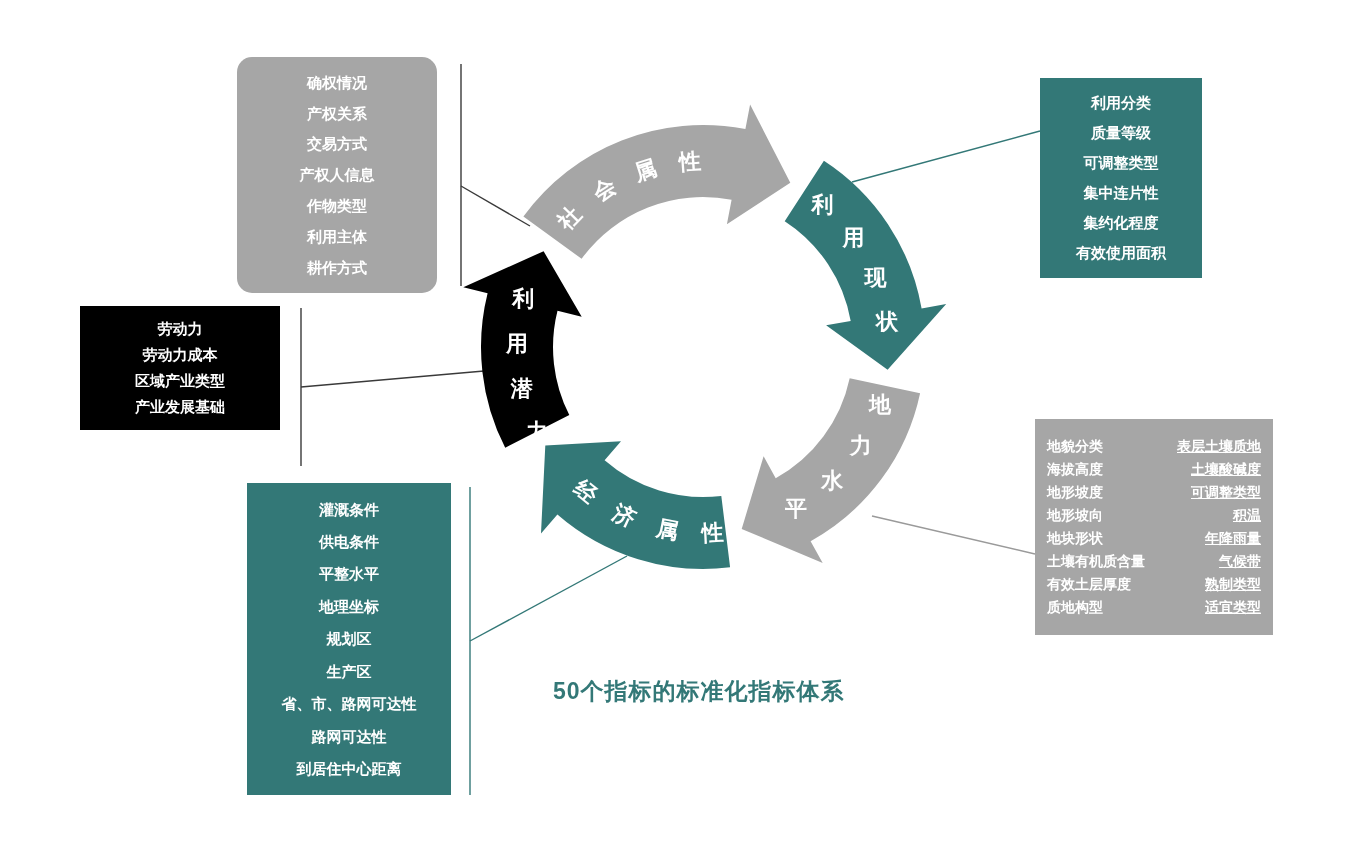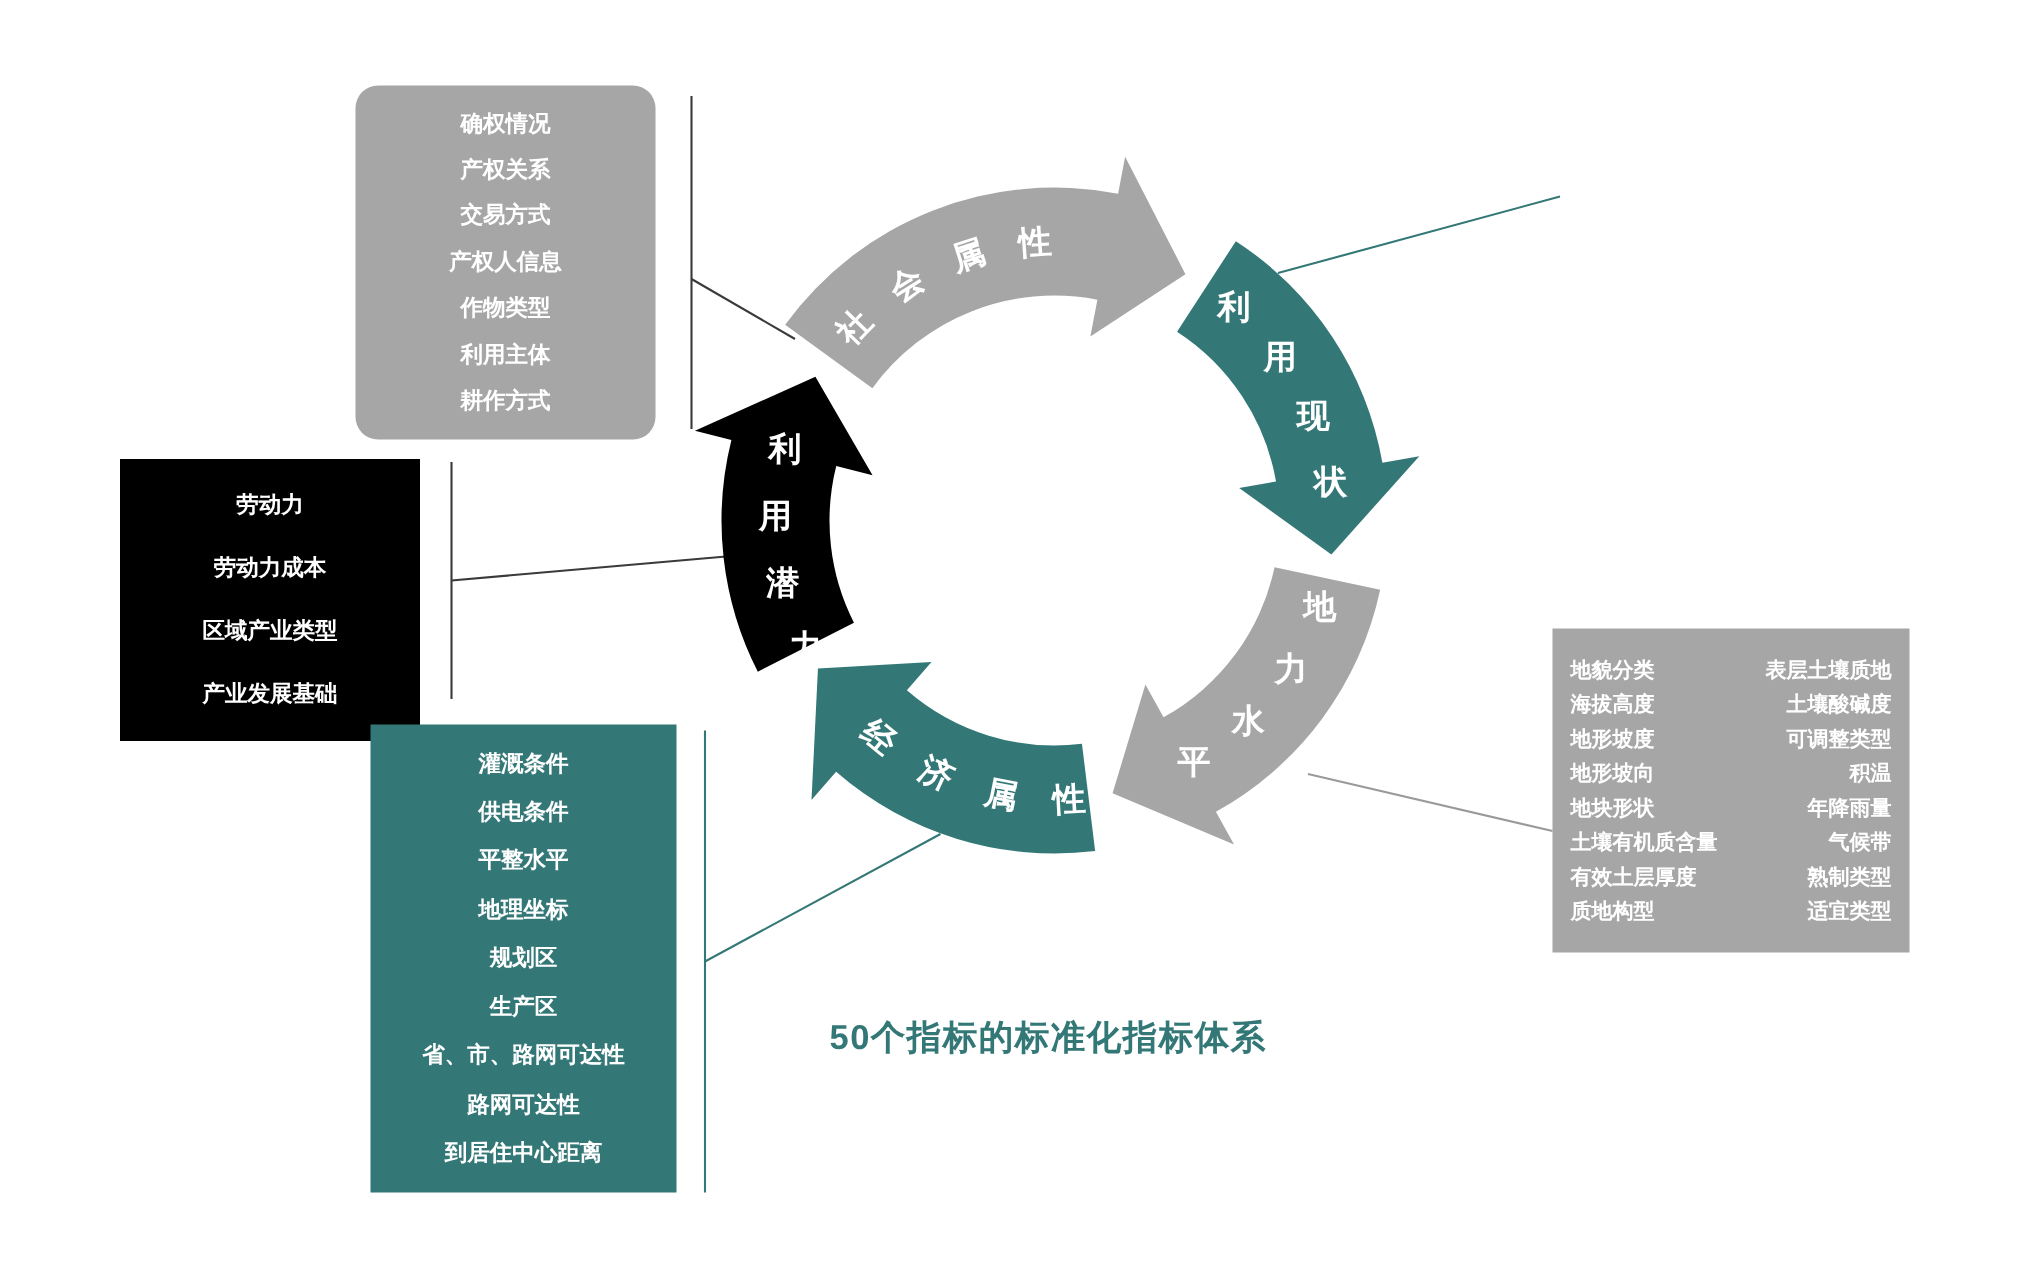--- a/index.html
+++ b/index.html
@@ -3,27 +3,27 @@
 <meta charset="utf-8">
 <style>
   html,body{margin:0;padding:0;background:#ffffff;}
   body{font-family:"Liberation Sans","DejaVu Sans",sans-serif;}
   #stage{position:relative;width:1350px;height:848px;background:#fff;overflow:hidden;}
   #cycle-svg{position:absolute;left:0;top:0;}
   .box{position:absolute;display:flex;flex-direction:column;justify-content:space-around;
        color:#fff;font-weight:bold;text-align:center;box-sizing:border-box;padding:10px 4px;}
   .box-item{font-size:15px;line-height:1.15;}
   #box-social{left:237px;top:57px;width:200px;height:236px;background:var(--gray);border-radius:15px;}
-  #box-potential{left:80px;top:306px;width:200px;height:188px;background:var(--black);}
+  #box-potential{left:80px;top:306px;width:200px;height:124px;background:var(--black);}
   #box-economic{left:247px;top:483px;width:204px;height:312px;background:var(--teal);}
   #box-utilization{left:1040px;top:78px;width:162px;height:200px;background:var(--teal);}
   #box-fertility{left:1035px;top:419px;width:238px;height:216px;background:var(--gray);padding:16px 12px;}
   .frow{display:flex;justify-content:space-between;font-size:14px;line-height:1.15;}
   .frow .cell-l{text-align:left;}
-  .frow .cell-r{text-align:right;}
+  .frow .cell-r{text-align:right;text-decoration:underline;}
   #center-title{position:absolute;left:578px;top:294px;width:250px;text-align:center;
                 font-size:23px;font-weight:bold;color:#0b0b0b;line-height:36px;letter-spacing:1px;}
   #caption{position:absolute;left:553px;top:676px;width:360px;text-align:left;
            font-size:23px;font-weight:bold;color:var(--teal);letter-spacing:1px;}
 </style>
 </head>
 <body>
 
 <div id="stage">
 
@@ -86,20 +86,28 @@
       <div class="box-item">供电条件</div>
       <div class="box-item">平整水平</div>
       <div class="box-item">地理坐标</div>
       <div class="box-item">规划区</div>
       <div class="box-item">生产区</div>
       <div class="box-item">省、市、路网可达性</div>
       <div class="box-item">路网可达性</div>
       <div class="box-item">到居住中心距离</div>
     </div>
 
+  <div class="box" id="box-utilization">
+      <div class="box-item">利用分类</div>
+      <div class="box-item">质量等级</div>
+      <div class="box-item">可调整类型</div>
+      <div class="box-item">集中连片性</div>
+      <div class="box-item">集约化程度</div>
+      <div class="box-item">有效使用面积</div>
+    </div>
 
   <div class="box" id="box-fertility">
       <div class="frow">
         <span class="cell-l">地貌分类</span>
         <span class="cell-r">表层土壤质地</span>
       </div>
       <div class="frow">
         <span class="cell-l">海拔高度</span>
         <span class="cell-r">土壤酸碱度</span>
       </div>

